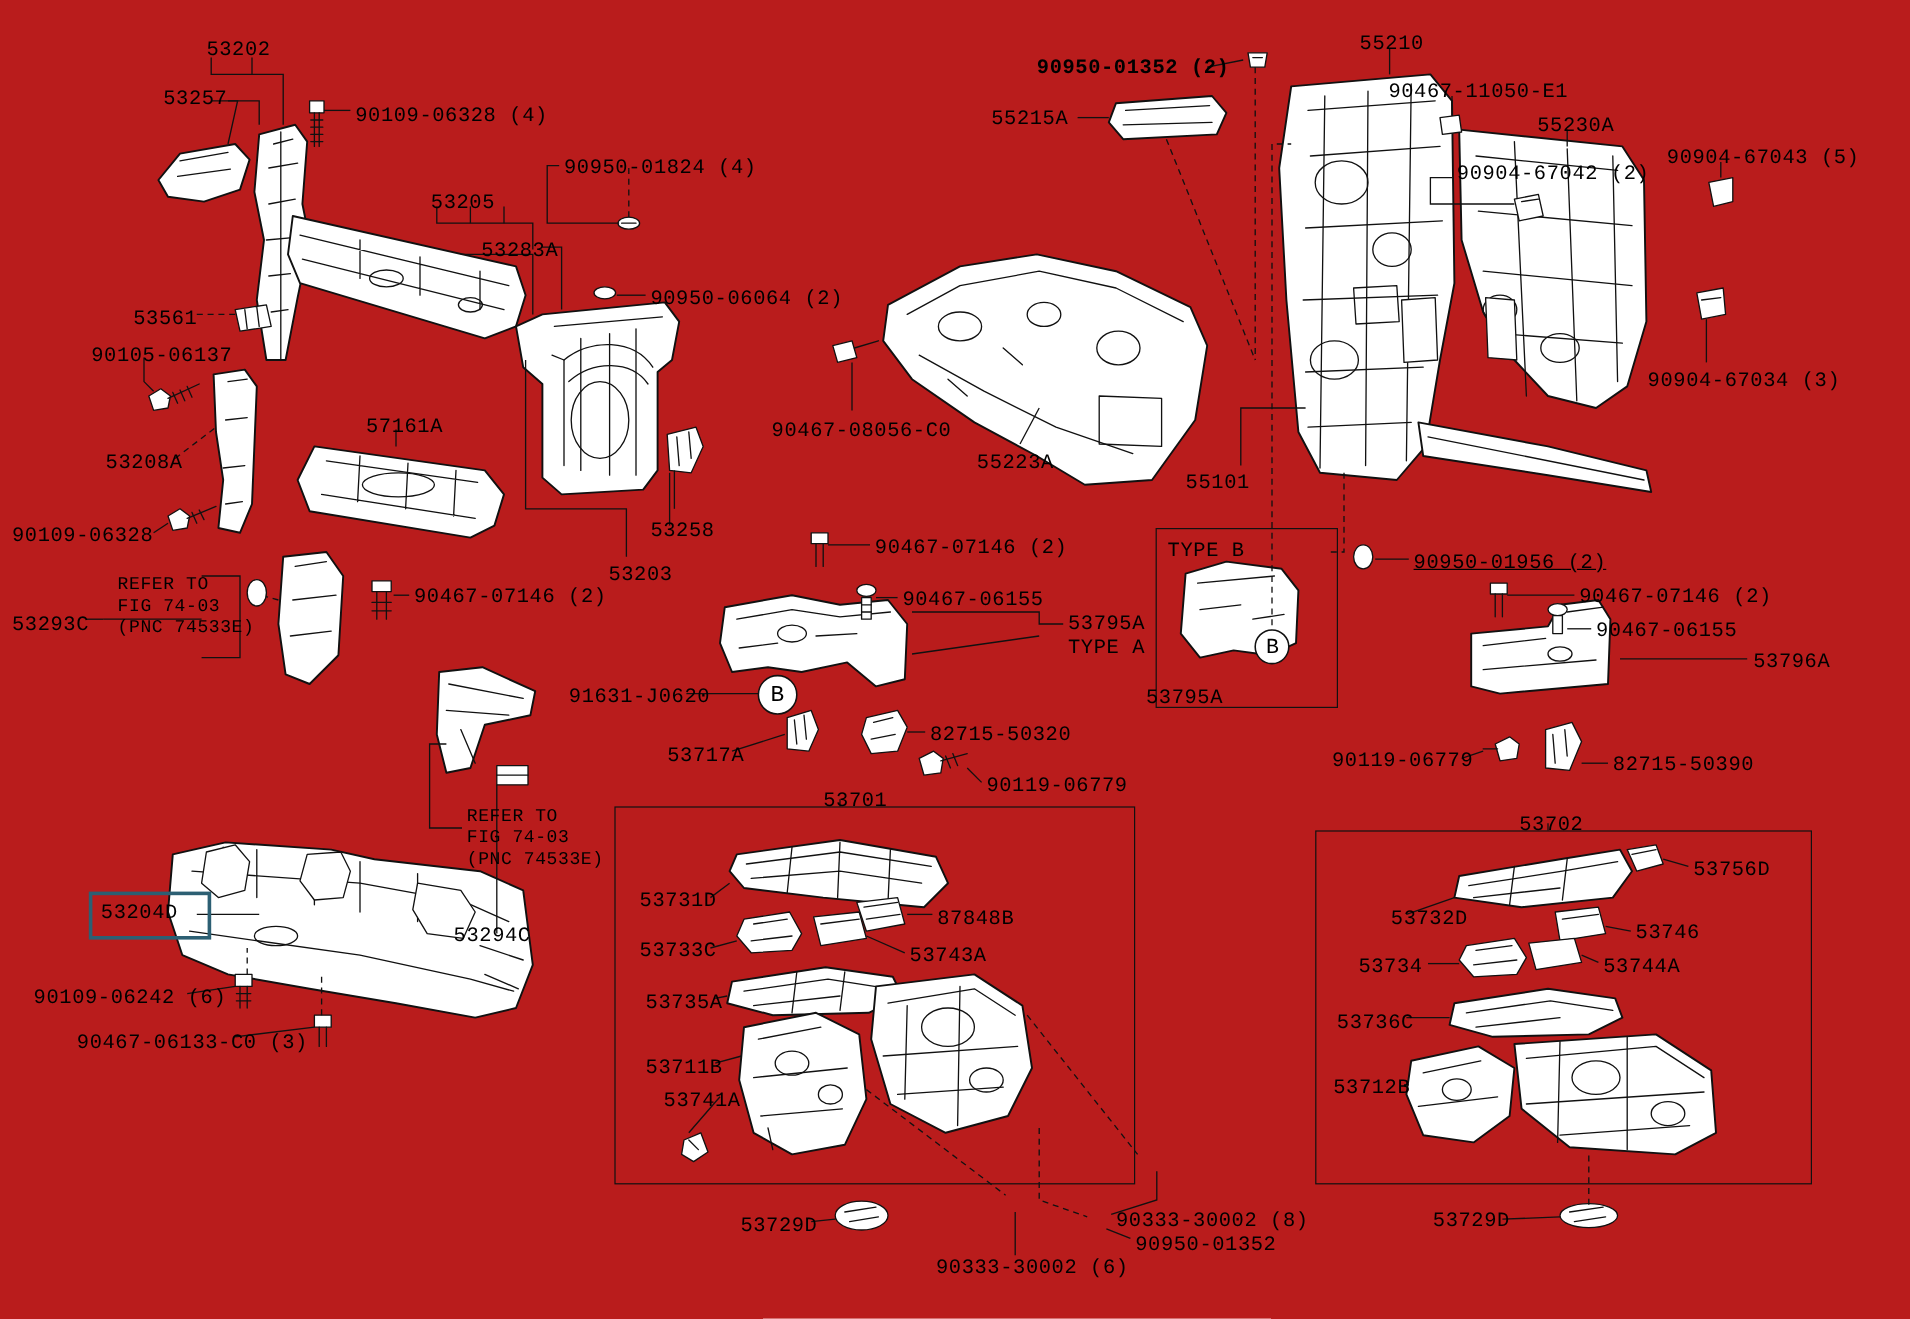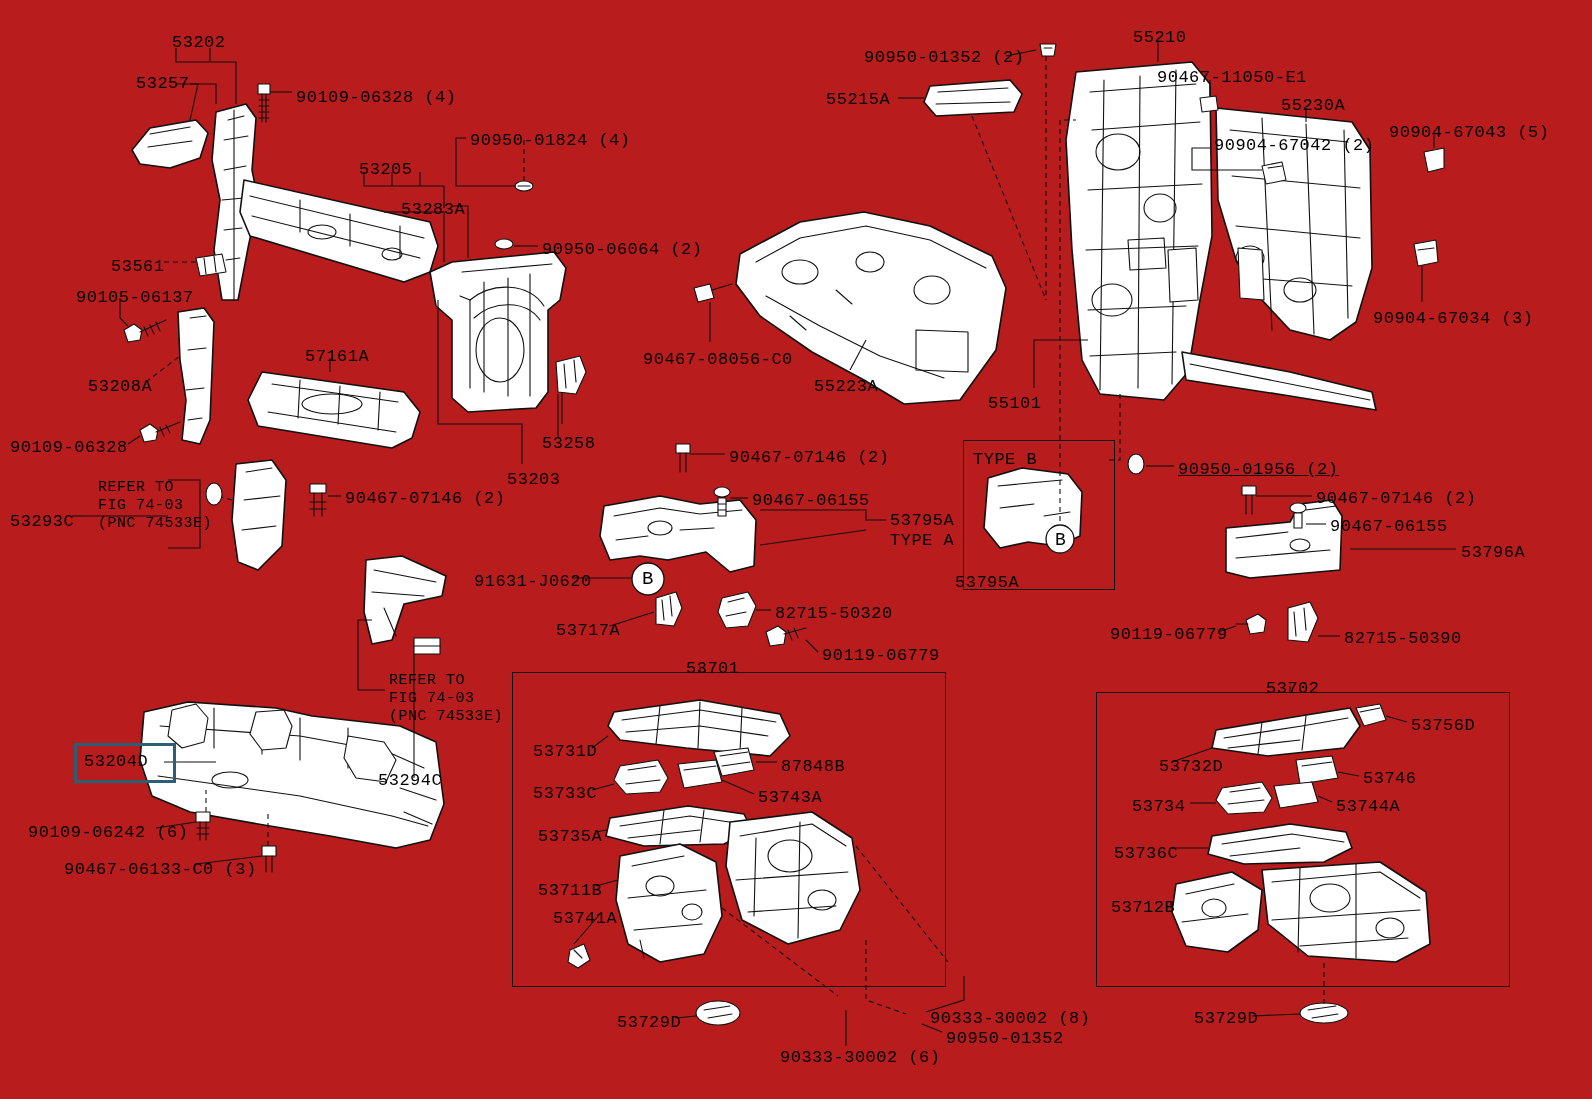--- a/index.html
+++ b/index.html
@@ -640,21 +640,21 @@
   <div class="lbl" style="left:822px; top:646px;">90119-06779</div>
   <div class="lbl" style="left:686px; top:659px;">53701</div>
   <div class="lbl" style="left:973px; top:450px;">TYPE B</div>
   <div class="lbl" style="left:955px; top:573px;">53795A</div>
   <div class="lbl" style="left:1178px; top:460px;text-decoration:underline;">90950-01956 (2)</div>
   <div class="lbl" style="left:1316px; top:489px;">90467-07146 (2)</div>
   <div class="lbl" style="left:1330px; top:517px;">90467-06155</div>
   <div class="lbl" style="left:1461px; top:543px;">53796A</div>
   <div class="lbl" style="left:1110px; top:625px;">90119-06779</div>
   <div class="lbl" style="left:1344px; top:629px;">82715-50390</div>
-  <div class="lbl" style="left:864px; top:48px;">90950-01352 (2)</div>
+  <div class="lbl" style="left:864px; top:48px;font-weight:bold;">90950-01352 (2)</div>
   <div class="lbl" style="left:826px; top:90px;">55215A</div>
   <div class="lbl" style="left:1133px; top:28px;">55210</div>
   <div class="lbl" style="left:1157px; top:68px;">90467-11050-E1</div>
   <div class="lbl" style="left:1281px; top:96px;">55230A</div>
   <div class="lbl" style="left:1214px; top:136px;">90904-67042 (2)</div>
   <div class="lbl" style="left:1389px; top:123px;">90904-67043 (5)</div>
   <div class="lbl" style="left:1373px; top:309px;">90904-67034 (3)</div>
   <div class="lbl" style="left:643px; top:350px;">90467-08056-C0</div>
   <div class="lbl" style="left:814px; top:377px;">55223A</div>
   <div class="lbl" style="left:988px; top:394px;">55101</div>

